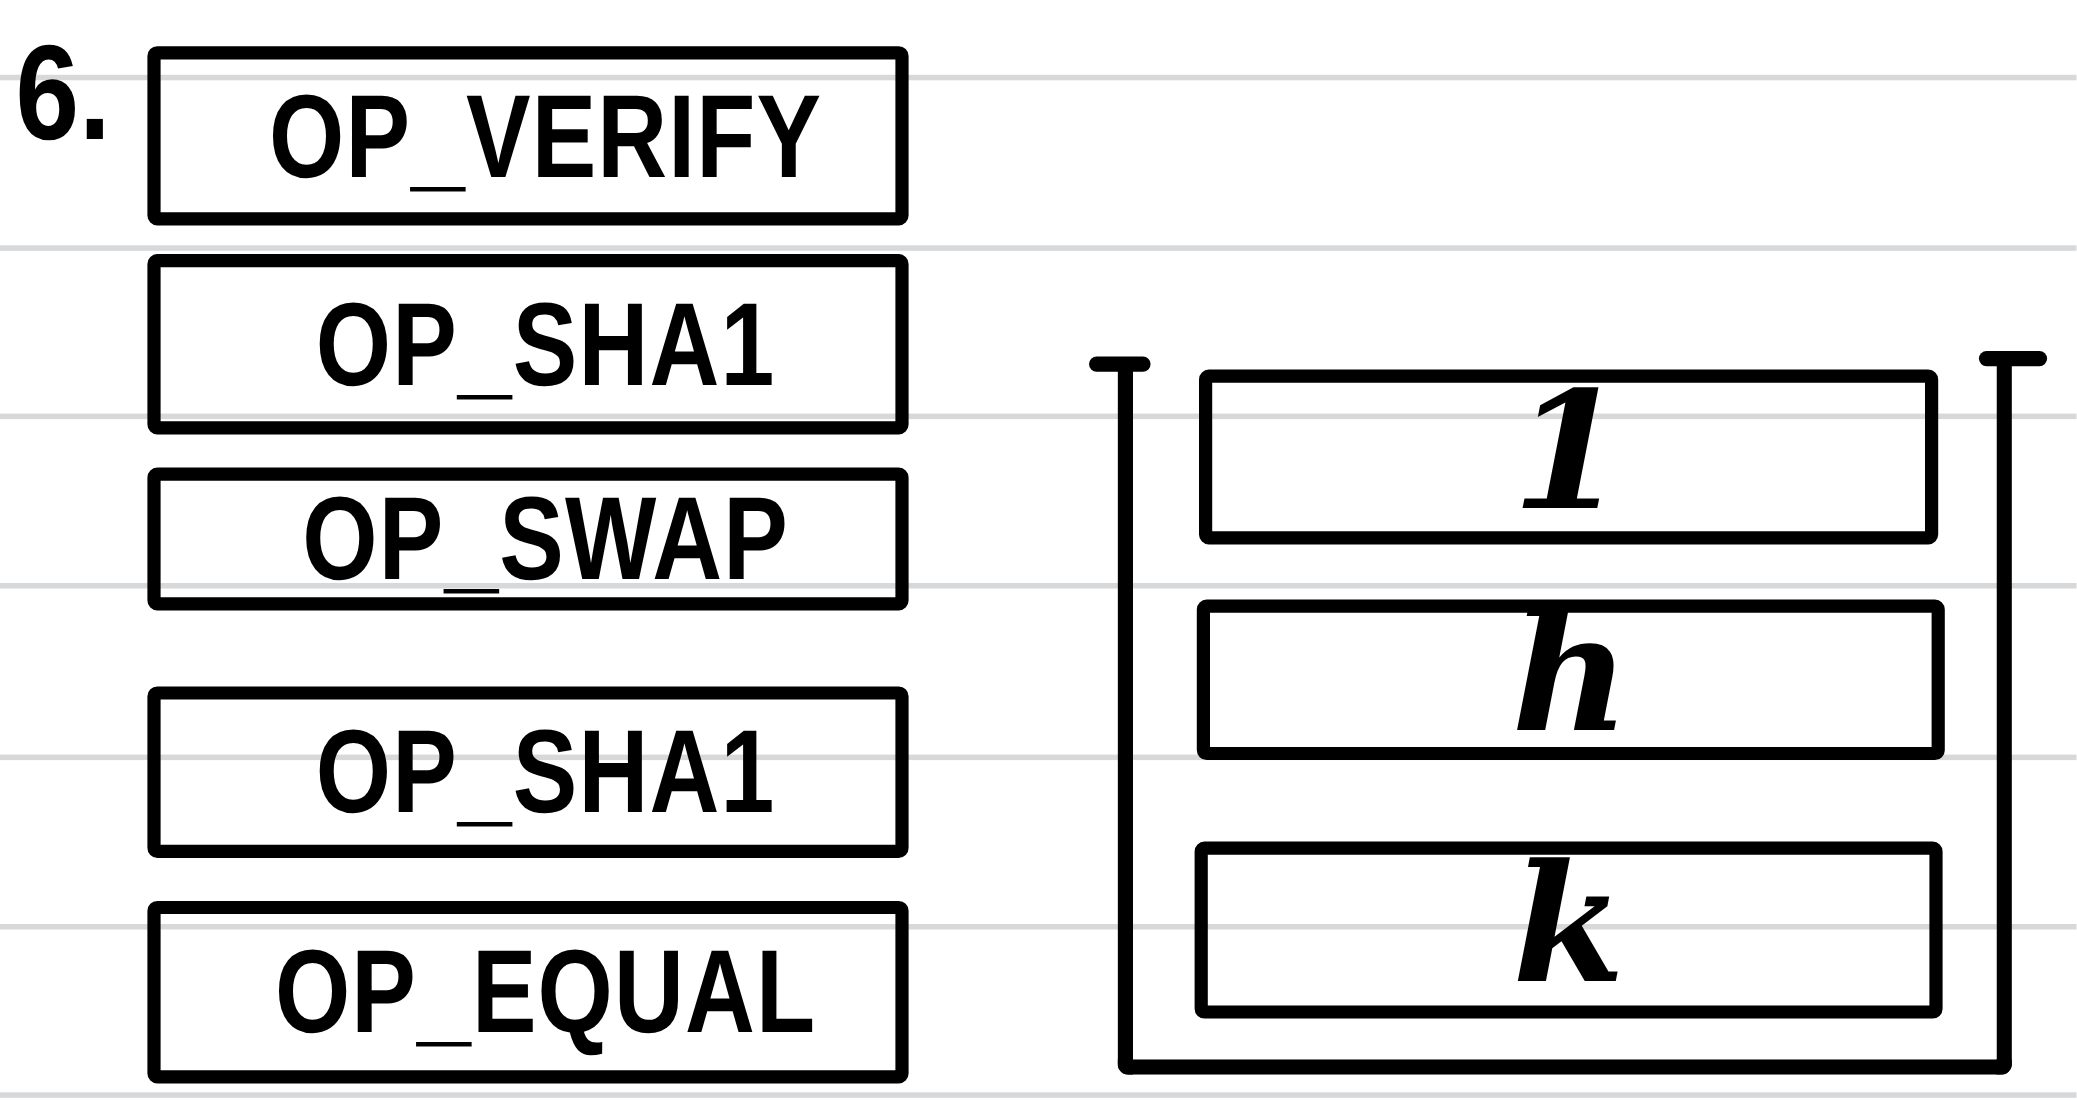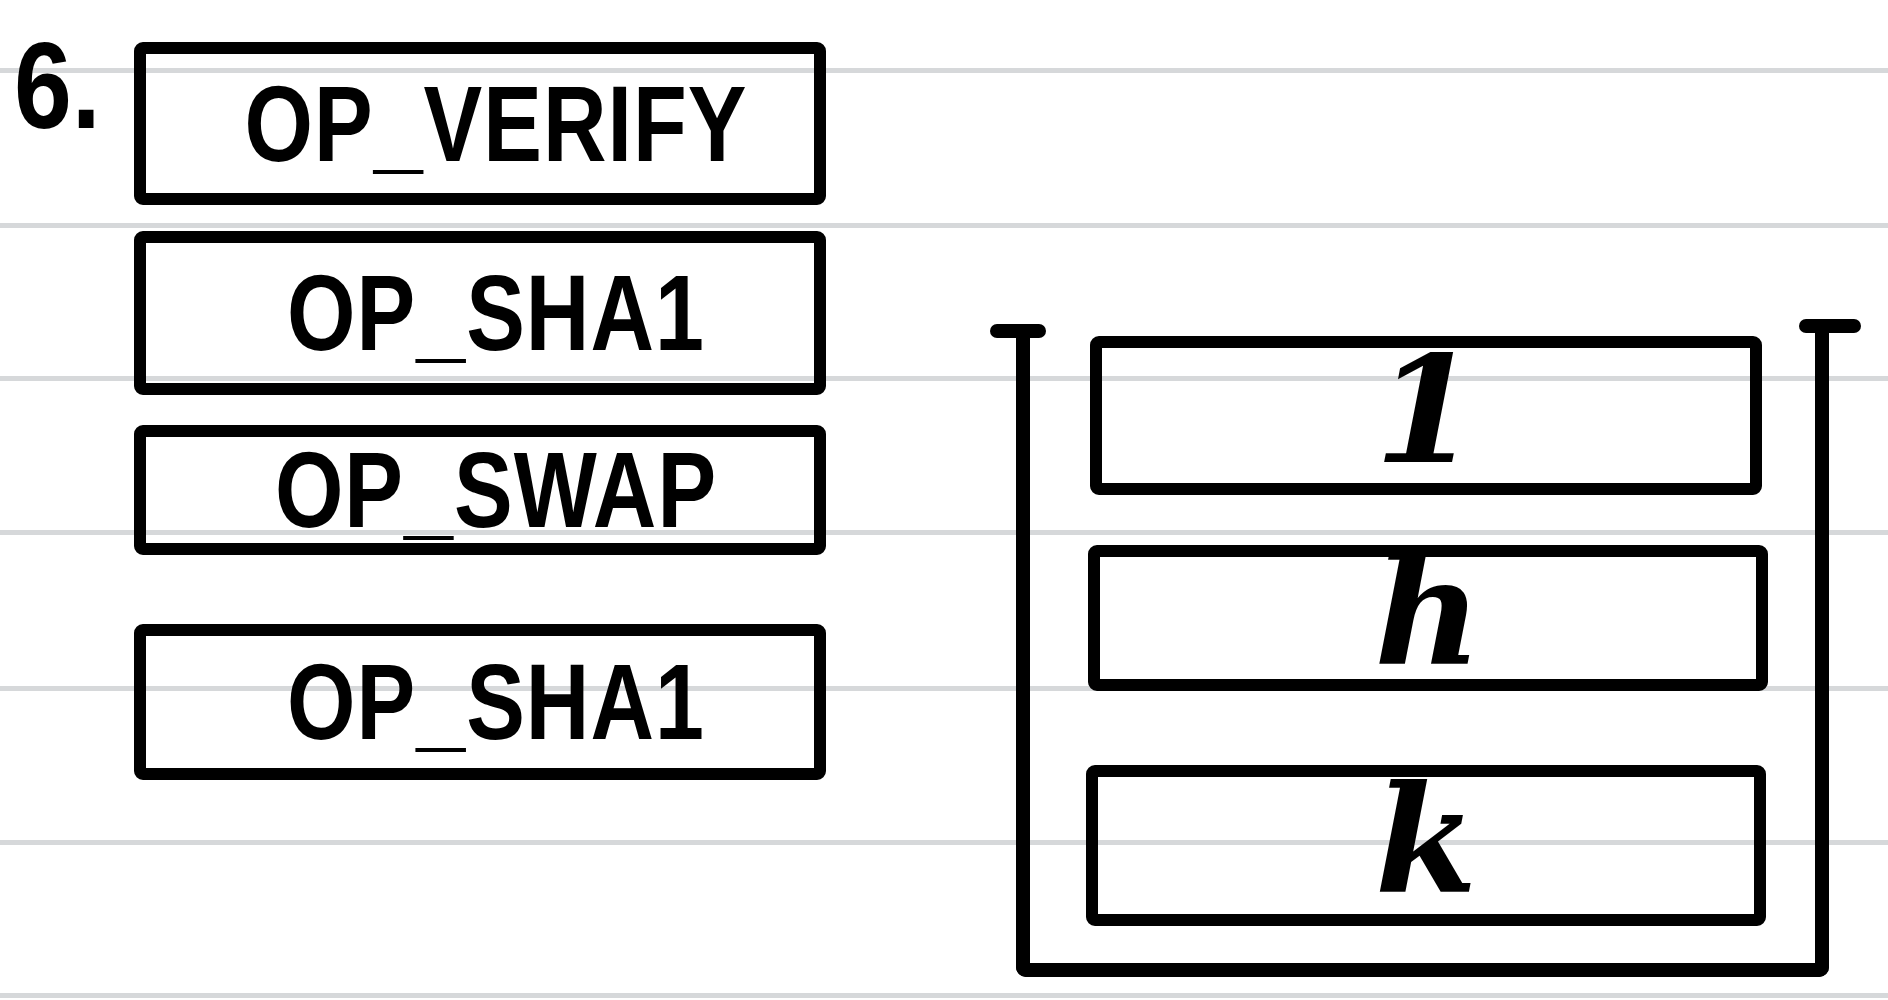--- a/index.html
+++ b/index.html
@@ -140,20 +140,23 @@
   </div>
   <div class="op-box o2">
     <span class="op-text">OP_SHA1</span>
   </div>
   <div class="op-box o3">
     <span class="op-text">OP_SWAP</span>
   </div>
   <div class="op-box o4">
     <span class="op-text">OP_SHA1</span>
   </div>
+  <div class="op-box o5">
+    <span class="op-text">OP_EQUAL</span>
+  </div>
 
   <div class="stack-frame">
     <div class="tick tick-left"></div>
     <div class="tick tick-right"></div>
   </div>
 
   <div class="stack-box s1">
     <span class="stack-text">1</span>
   </div>
   <div class="stack-box s2">

